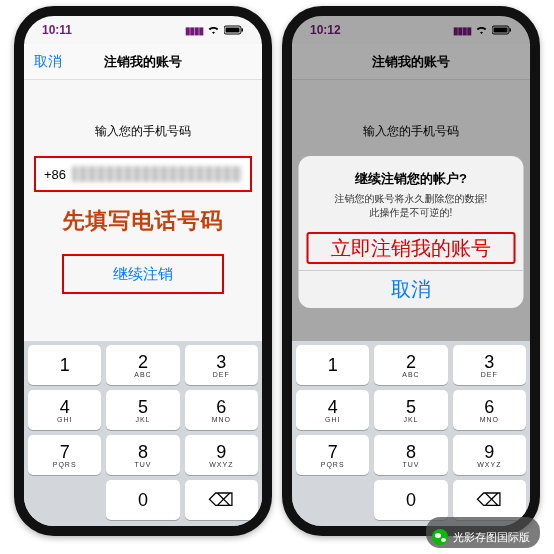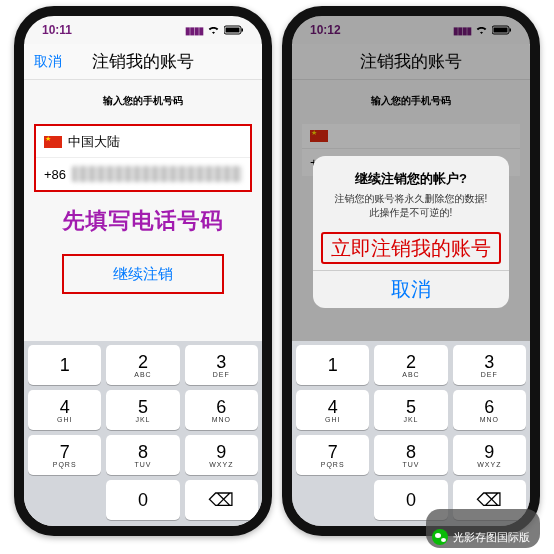--- a/index.html
+++ b/index.html
@@ -49,27 +49,28 @@
     position: relative;
     border-bottom: 1px solid #e0e0e0;
     background: #f9f9f9;
   }
   .nav-left {
     position: absolute;
     left: 10px;
     color: #007aff;
     font-size: 14px;
   }
-  .nav-title { font-size: 17px; font-weight: 400; }
+  .nav-title { font-size: 13px; font-weight: 700; }
   .content { padding: 14px 10px 0; }
   .subtitle {
     text-align: center;
-    font-size: 10px;
-    font-weight: 700;
+    font-size: 12px;
+    font-weight: 400;
     margin-bottom: 16px;
+    margin-top: 29px;
   }
   .field-block {
     border: 2px solid #d80000;
     background: #fff;
   }
   .field-row {
     height: 32px;
     display: flex;
     align-items: center;
     padding: 0 8px;
@@ -85,21 +86,21 @@
   }
   .flag::after{content:"★";color:#ffde00;font-size:7px;position:absolute;left:1px;top:-1px;}
   .phone-blur {
     flex: 1;
     height: 16px;
     background: repeating-linear-gradient(90deg,#bbb 0 4px,#ddd 4px 9px);
     filter: blur(2px);
     border-radius: 2px;
   }
   .red-text {
-    color: #a21caf;
+    color: #c2410c;
     font-size: 22px;
     font-weight: 700;
     text-align: center;
     margin-top: 14px;
     letter-spacing: 1px;
   }
   .continue-box {
     margin: 18px 28px 0;
     border: 2px solid #d80000;
     height: 40px;
@@ -139,21 +140,21 @@
 
   .dim-overlay {
     position: absolute;
     inset: 0;
     background: rgba(0,0,0,.32);
   }
   .alert {
     position: absolute;
     left: 50%; top: 140px;
     transform: translateX(-50%);
-    width: 196px;
+    width: 225px;
     background: #f2f2f2;
     border-radius: 12px;
     overflow: hidden;
   }
   .alert-body { padding: 14px 10px 12px; text-align: center; }
   .alert-title { font-size: 13px; font-weight: 600; margin-bottom: 4px; }
   .alert-msg { font-size: 10px; color: #333; line-height: 1.4; }
   .alert-btn {
     border-top: 1px solid #ccc;
     height: 38px;
@@ -165,21 +166,21 @@
   }
   .alert-btn.destructive { color: #d80000; border:2px solid #d80000; margin:0 8px 6px; border-radius:3px; height:32px; }
 
   .footer-chip {
     position: absolute;
     right: 14px;
     bottom: 6px;
     background: rgba(80,80,80,.75);
     color: #fff;
     font-size: 11px;
-    padding: 20px 10px 3px 6px;
+    padding: 12px 10px 3px 6px;
     border-radius: 14px;
     display: flex;
     align-items: center;
     gap: 5px;
   }
   .wechat-icon{
     width:16px;height:16px;border-radius:50%;
     background:#09bb07;position:relative;
   }
   .wechat-icon::before{content:"";position:absolute;width:6px;height:5px;background:#fff;border-radius:50%;left:3px;top:4px;}
@@ -210,24 +211,20 @@
       </span>
     </div>
     <div class="navbar">
       <span class="nav-left">取消</span>
       <span class="nav-title">注销我的账号</span>
     </div>
     <div class="content">
       <div class="subtitle">输入您的手机号码</div>
       <div class="field-block">
         <div class="field-row">
-          <span class="flag"></span>
-          <span>中国大陆</span>
-        </div>
-        <div class="field-row">
           <span>+86</span>
           <span class="phone-blur"></span>
         </div>
       </div>
       <div class="red-text">先填写电话号码</div>
       <div class="continue-box">
         <span class="continue-link">继续注销</span>
       </div>
     </div>
     <div class="keypad">

